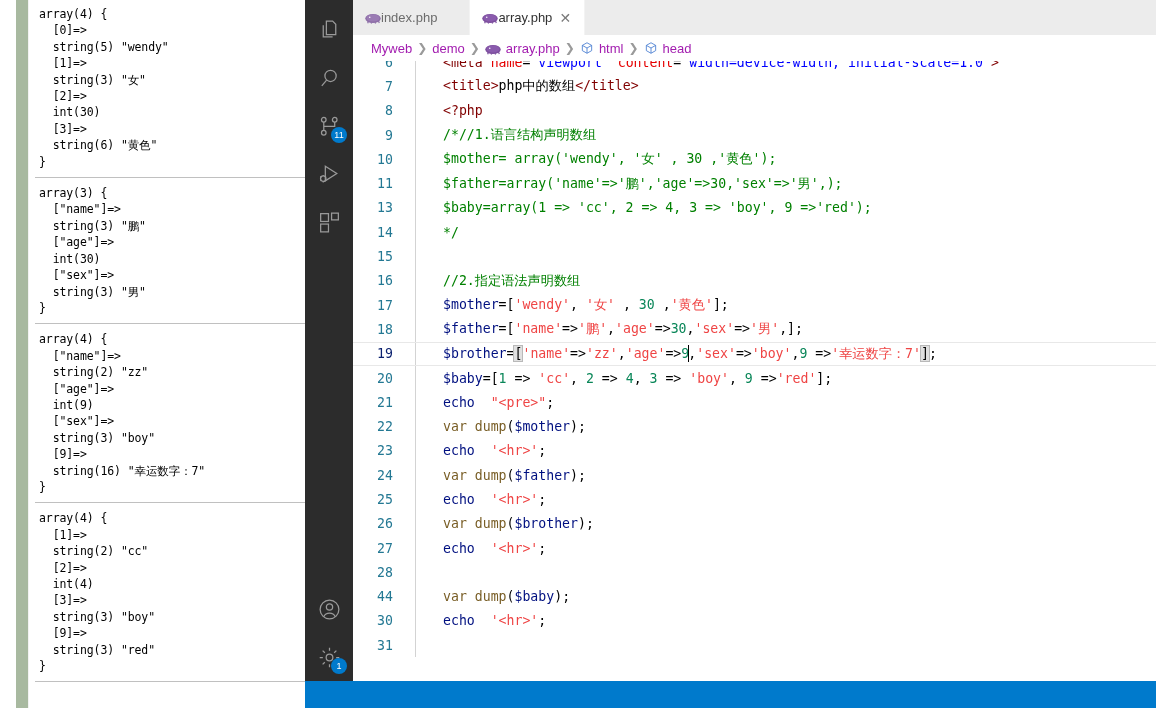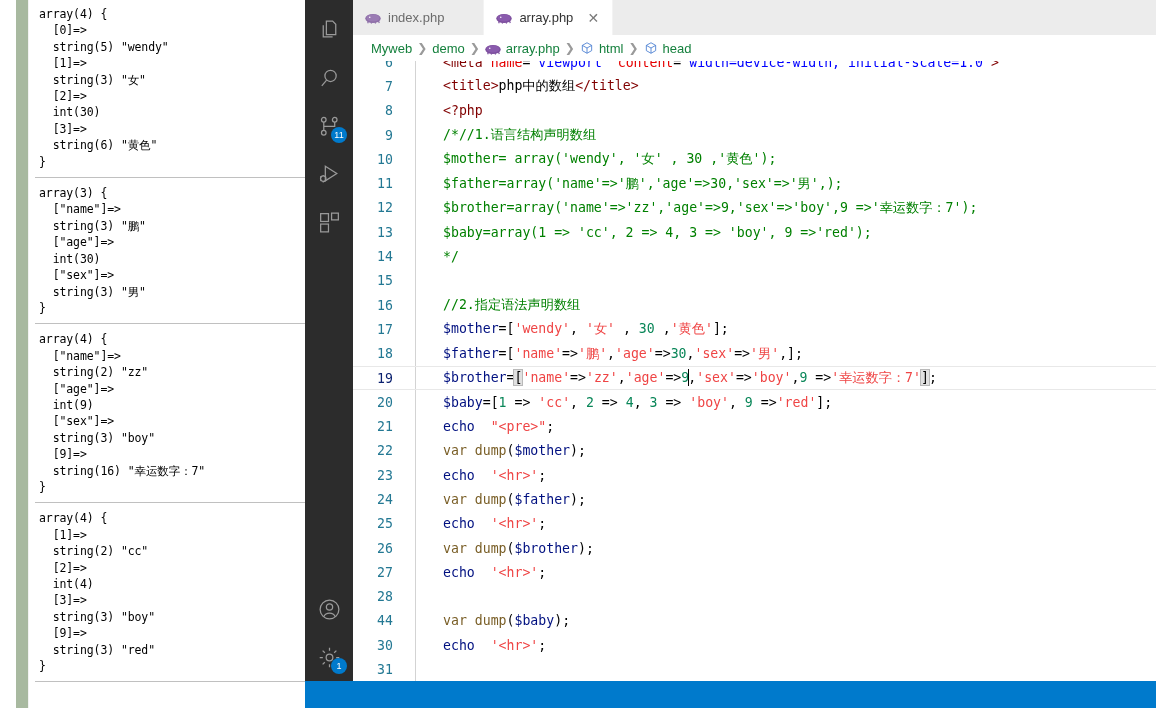--- a/index.html
+++ b/index.html
@@ -69,41 +69,41 @@
     padding:0 3px;box-sizing:border-box;
   }
 
   
   .editorcol{flex:1 1 auto;display:flex;flex-direction:column;min-width:0;background:#ffffff;}
 
   .tabbar{
     height:35px;background:#ececec;display:flex;align-items:stretch;flex:0 0 35px;
   }
   .tab{
-    display:flex;align-items:center;gap:7px;
+    display:flex;align-items:center;
     padding:0 12px 0 12px;font-size:13px;color:#6c6c6c;
     background:#ececec;border-right:1px solid #f3f3f3;
     cursor:pointer;max-width:240px;
   }
   .tab.active{background:#ffffff;color:#333333;}
   .tab .close{
     font-size:14px;line-height:1;color:#7a7a7a;margin-left:6px;
     width:14px;text-align:center;
   }
   .tab.inactive .close{visibility:hidden;}
   .php-ico{display:inline-block;width:16px;height:11px;flex:0 0 16px;}
 
   .breadcrumb{
     height:26px;flex:0 0 26px;background:#ffffff;
     display:flex;align-items:center;gap:5px;
     padding-left:18px;font-size:13px;color:#767676;
     white-space:nowrap;
   }
   .bc-sep{color:#9a9a9a;font-size:12px;}
-  .bc-item{cursor:pointer;color:#15803d;}
+  .bc-item{cursor:pointer;color:#a21caf;}
   .cube-ico{display:inline-block;width:14px;height:14px;vertical-align:-3px;}
 
   .editorarea{
     flex:1 1 auto;position:relative;background:#ffffff;overflow:hidden;min-height:0;
   }
   .codewrap{
     position:absolute;inset:0;
     font-family:"DejaVu Sans Mono","Liberation Mono",monospace;
     font-size:13.2px;
   }
@@ -369,25 +369,20 @@
               <span class="guide"></span>
               <span class="ctext t-cmt">$mother= array('wendy', '女' , 30 ,'黄色');</span>
             </div>
 
             <div class="coderow">
               <span class="lnum">11</span>
               <span class="guide"></span>
               <span class="ctext t-cmt">$father=array('name'=&gt;'鹏','age'=&gt;30,'sex'=&gt;'男',);</span>
             </div>
 
-            <div class="coderow">
-              <span class="lnum">12</span>
-              <span class="guide"></span>
-              <span class="ctext t-cmt">$brother=array('name'=&gt;'zz','age'=&gt;9,'sex'=&gt;'boy',9 =&gt;'幸运数字：7');</span>
-            </div>
 
             <div class="coderow">
               <span class="lnum">13</span>
               <span class="guide"></span>
               <span class="ctext t-cmt">$baby=array(1 =&gt; 'cc', 2 =&gt; 4, 3 =&gt; 'boy', 9 =&gt;'red');</span>
             </div>
 
             <div class="coderow">
               <span class="lnum">14</span>
               <span class="guide"></span>

